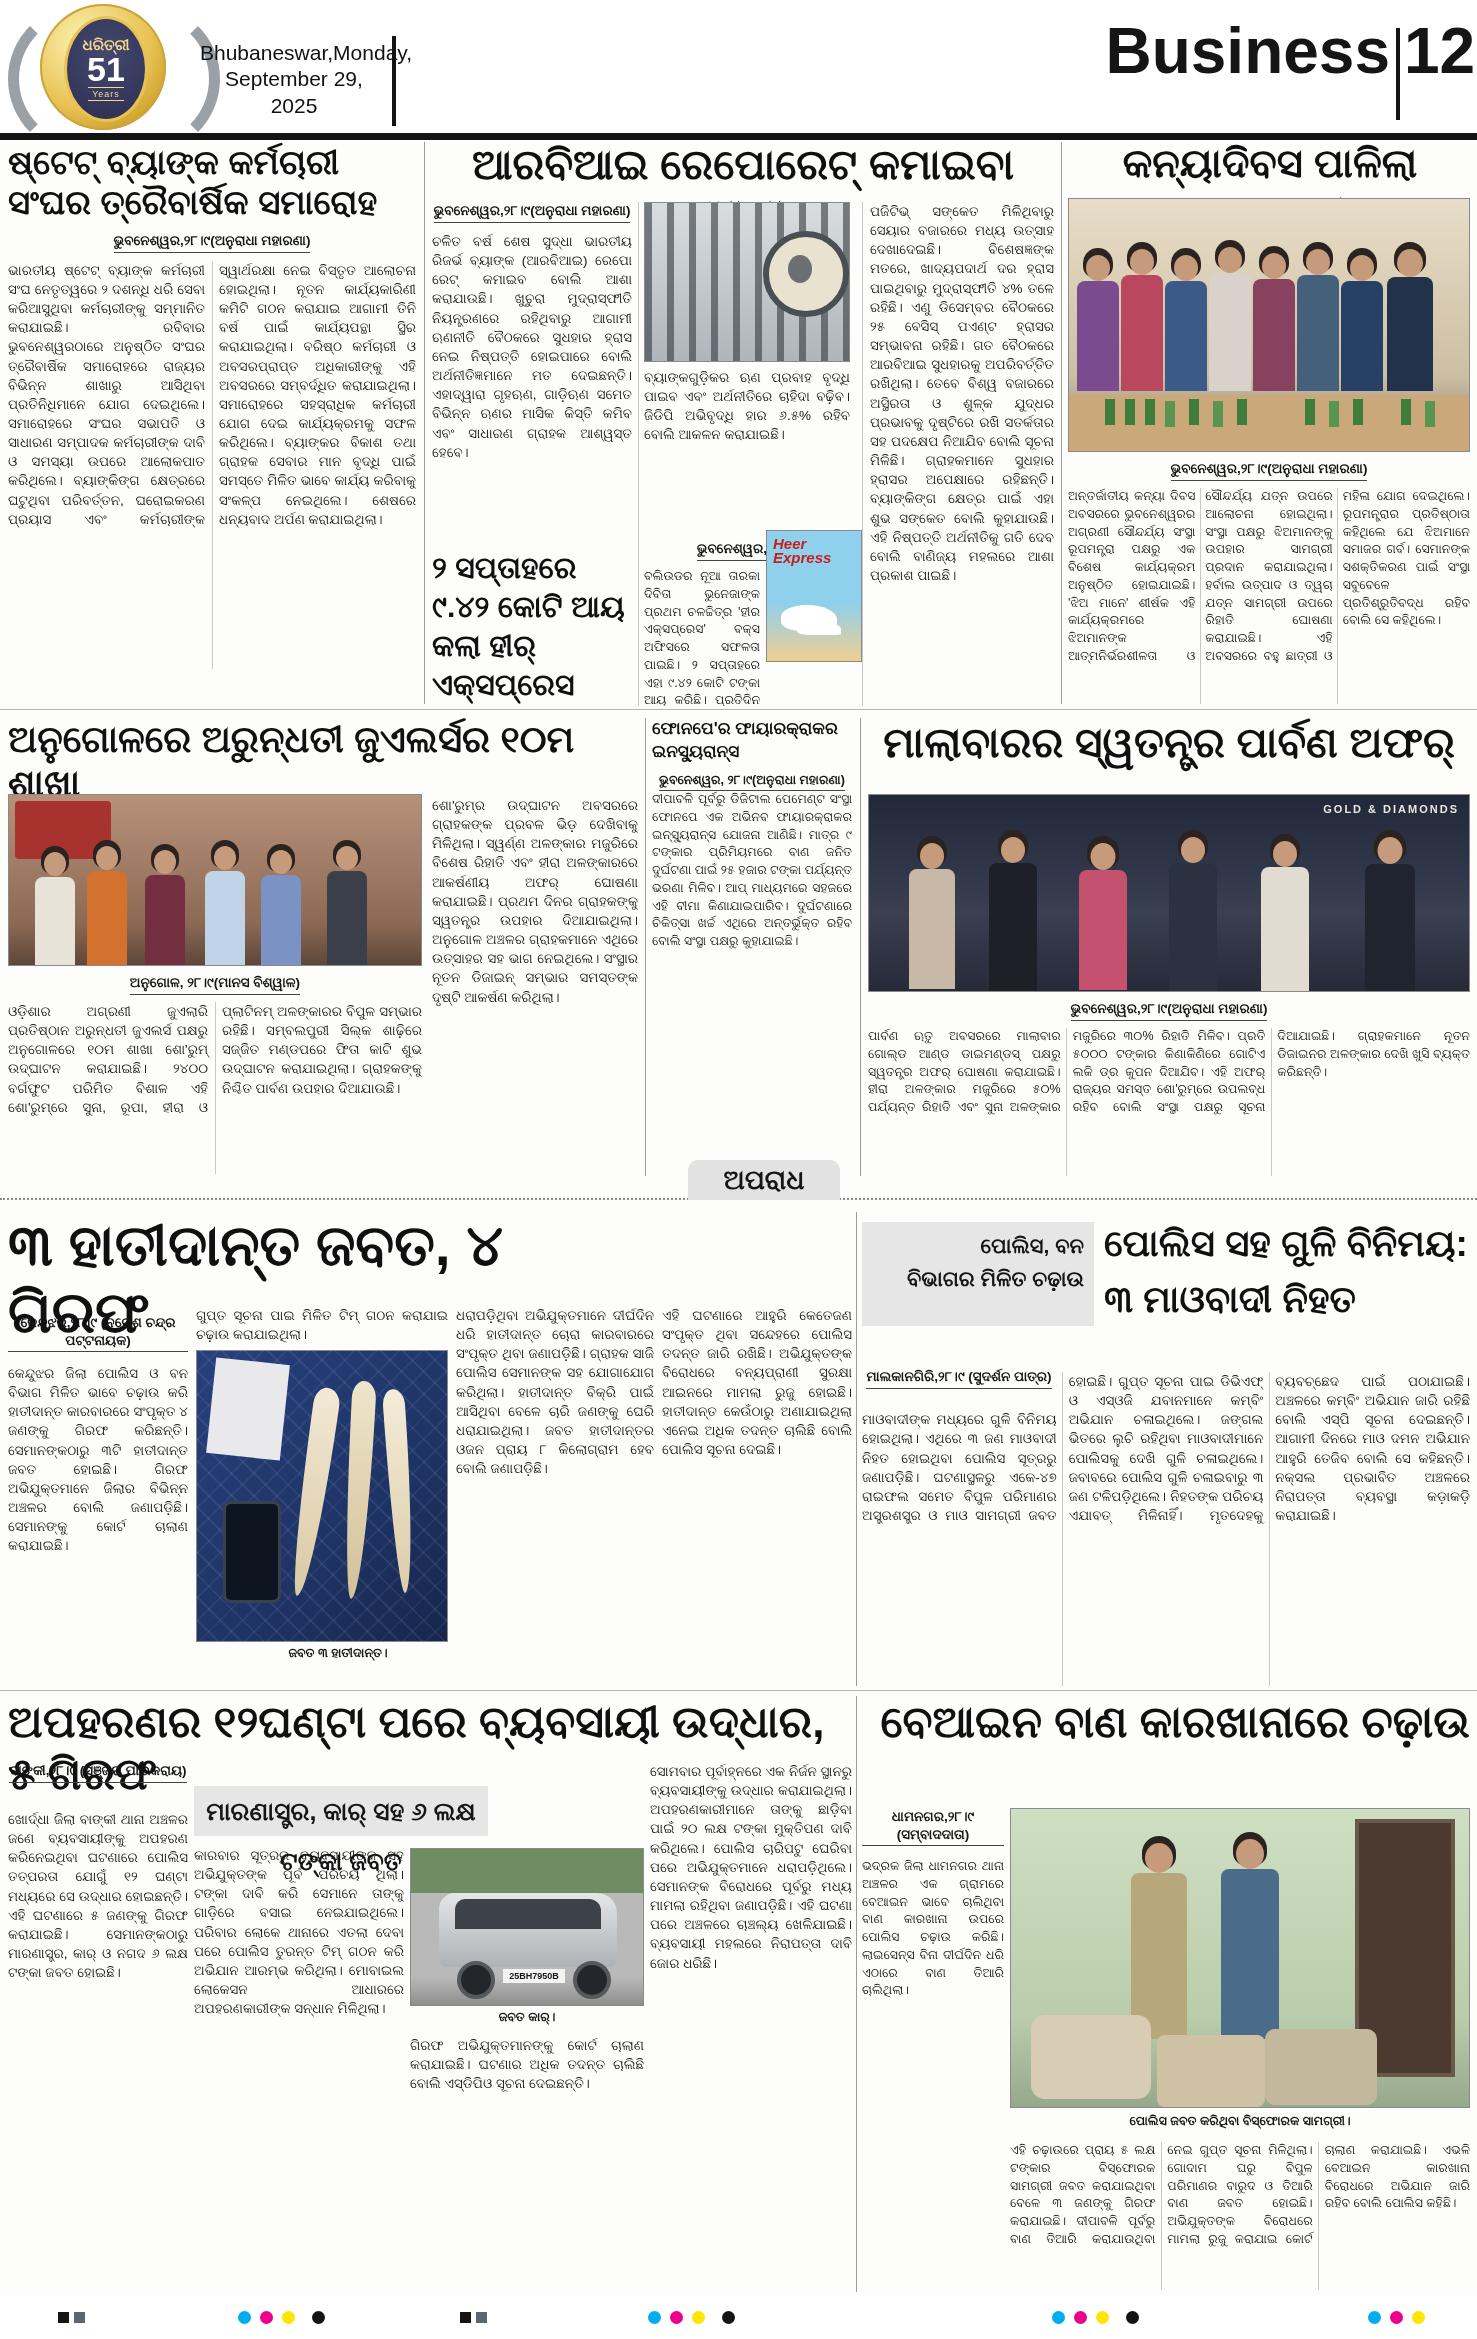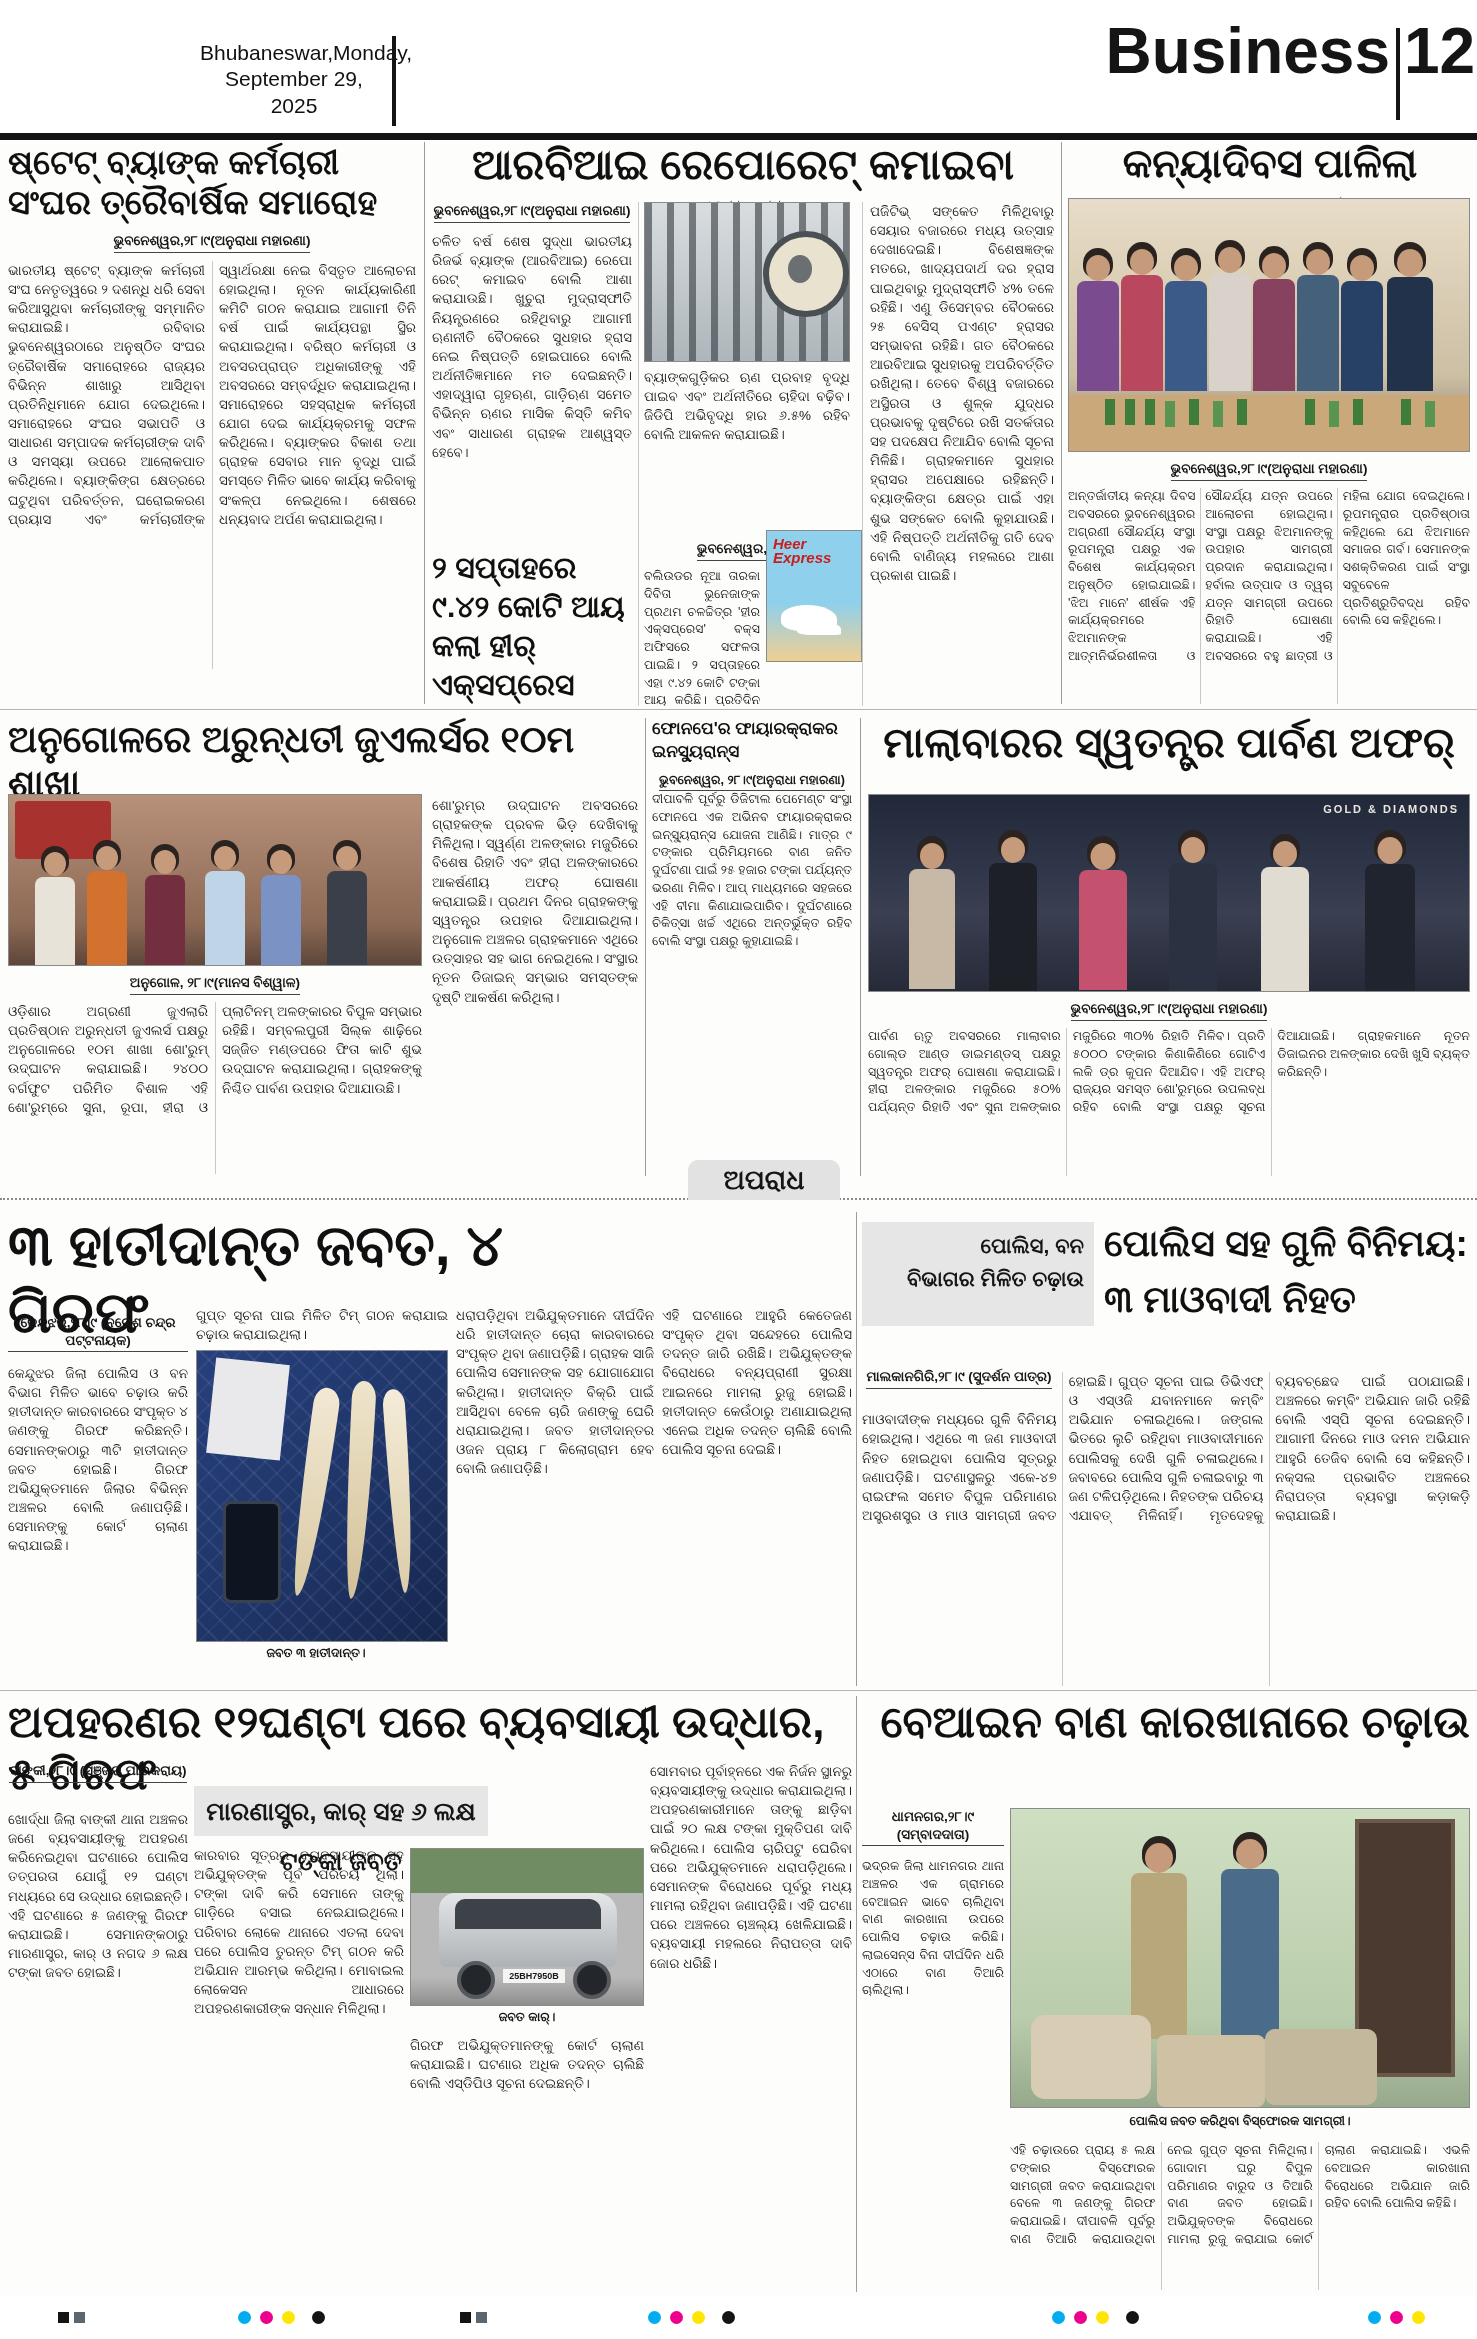--- a/index.html
+++ b/index.html
@@ -45,20 +45,31 @@
   
   .dot{position:absolute;width:13px;height:13px;border-radius:50%;}
   .sq{position:absolute;width:11px;height:11px;}
 </style>
 </head>
 <body>
 
 <div class="page">
 
   <div class="header">
+    <div class="logo-wrap">
+      <div class="arc l"></div>
+      <div class="arc r"></div>
+      <div class="medal">
+        <div class="medal-oval">
+          <div class="medal-odia">ଧରିତ୍ରୀ</div>
+          <div class="medal-51">51</div>
+          <div class="medal-years">Years</div>
+        </div>
+      </div>
+    </div>
     <div class="dateline">
       <div>Bhubaneswar,Monday,</div>
       <div>September 29, 2025</div>
     </div>
     <div class="vbar" style="left:392px;top:36px;width:4px;height:90px;"></div>
     <div class="brand-section">Business</div>
     <div class="vbar" style="left:1396px;top:28px;width:4px;height:92px;"></div>
     <div class="pagenum">12</div>
   </div>
 
@@ -250,21 +261,21 @@
     <div class="bodytxt abs" style="left:0;top:152px;width:180px;height:322px;">କେନ୍ଦୁଝର ଜିଲା ପୋଲିସ ଓ ବନ ବିଭାଗ ମିଳିତ ଭାବେ ଚଢ଼ାଉ କରି ହାତୀଦାନ୍ତ କାରବାରରେ ସଂପୃକ୍ତ ୪ ଜଣଙ୍କୁ ଗିରଫ କରିଛନ୍ତି। ସେମାନଙ୍କଠାରୁ ୩ଟି ହାତୀଦାନ୍ତ ଜବତ ହୋଇଛି। ଗିରଫ ଅଭିଯୁକ୍ତମାନେ ଜିଲାର ବିଭିନ୍ନ ଅଞ୍ଚଳର ବୋଲି ଜଣାପଡ଼ିଛି। ସେମାନଙ୍କୁ କୋର୍ଟ ଚାଲାଣ କରାଯାଇଛି।</div>
     <div class="bodytxt abs" style="left:188px;top:94px;width:252px;height:40px;">ଗୁପ୍ତ ସୂଚନା ପାଇ ମିଳିତ ଟିମ୍ ଗଠନ କରାଯାଇ ଚଢ଼ାଉ କରାଯାଇଥିଲା।</div>
     <div class="photo" style="left:188px;top:138px;width:252px;height:292px;background:linear-gradient(135deg,#27407c,#1e3466 60%,#16264d);">
       <div class="abs" style="left:0;top:0;width:100%;height:100%;background:repeating-linear-gradient(45deg,transparent 0 14px,rgba(255,255,255,.07) 14px 16px),repeating-linear-gradient(-45deg,transparent 0 14px,rgba(255,255,255,.05) 14px 16px);"></div>
       <div class="abs" style="left:14px;top:10px;width:74px;height:96px;background:#e9e9ec;transform:rotate(6deg);"></div>
       <div class="abs" style="left:104px;top:36px;width:26px;height:210px;border-radius:48% 52% 60% 40%/8% 8% 92% 92%;background:linear-gradient(#f2e9d4,#d9c9a4);transform:rotate(8deg);"></div>
       <div class="abs" style="left:150px;top:30px;width:24px;height:218px;border-radius:48% 52% 60% 40%/8% 8% 92% 92%;background:linear-gradient(#efe5cc,#d2c098);transform:rotate(3deg);"></div>
       <div class="abs" style="left:192px;top:38px;width:22px;height:204px;border-radius:48% 52% 60% 40%/8% 8% 92% 92%;background:linear-gradient(#f4ecd8,#dccda9);transform:rotate(-4deg);"></div>
       <div class="abs" style="left:26px;top:150px;width:52px;height:96px;border-radius:8px;background:#0e1420;border:3px solid #38414f;"></div>
     </div>
-    <div class="caption abs" style="left:182px;top:434px;width:252px;">ଜବତ ୩ ହାତୀଦାନ୍ତ।</div>
+    <div class="caption abs" style="left:204px;top:434px;width:252px;">ଜବତ ୩ ହାତୀଦାନ୍ତ।</div>
     <div class="bodytxt abs" style="left:448px;top:94px;width:198px;height:380px;">ଧରାପଡ଼ିଥିବା ଅଭିଯୁକ୍ତମାନେ ଦୀର୍ଘଦିନ ଧରି ହାତୀଦାନ୍ତ ଚୋରା କାରବାରରେ ସଂପୃକ୍ତ ଥିବା ଜଣାପଡ଼ିଛି। ଗ୍ରାହକ ସାଜି ପୋଲିସ ସେମାନଙ୍କ ସହ ଯୋଗାଯୋଗ କରିଥିଲା। ହାତୀଦାନ୍ତ ବିକ୍ରି ପାଇଁ ଆସିଥିବା ବେଳେ ଚାରି ଜଣଙ୍କୁ ଘେରି ଧରାଯାଇଥିଲା। ଜବତ ହାତୀଦାନ୍ତର ଓଜନ ପ୍ରାୟ ୮ କିଲୋଗ୍ରାମ ହେବ ବୋଲି ଜଣାପଡ଼ିଛି।</div>
     <div class="bodytxt abs" style="left:654px;top:94px;width:190px;height:380px;">ଏହି ଘଟଣାରେ ଆହୁରି କେତେଜଣ ସଂପୃକ୍ତ ଥିବା ସନ୍ଦେହରେ ପୋଲିସ ତଦନ୍ତ ଜାରି ରଖିଛି। ଅଭିଯୁକ୍ତଙ୍କ ବିରୋଧରେ ବନ୍ୟପ୍ରାଣୀ ସୁରକ୍ଷା ଆଇନରେ ମାମଲା ରୁଜୁ ହୋଇଛି। ହାତୀଦାନ୍ତ କେଉଁଠାରୁ ଅଣାଯାଇଥିଲା ଏନେଇ ଅଧିକ ତଦନ୍ତ ଚାଲିଛି ବୋଲି ପୋଲିସ ସୂଚନା ଦେଇଛି।</div>
   </div>
 
   <div class="abs graybox" style="left:862px;top:1222px;width:232px;height:104px;padding:8px 10px;box-sizing:border-box;text-align:right;font-weight:bold;font-size:21px;line-height:1.55;">
     <div>ପୋଲିସ, ବନ</div>
     <div>ବିଭାଗର ମିଳିତ ଚଢ଼ାଉ</div>
   </div>
   <div class="abs" style="left:862px;top:1212px;width:608px;height:476px;overflow:hidden;">
     <div class="headline abs" style="left:242px;top:4px;width:366px;font-size:37px;line-height:1.5;">

